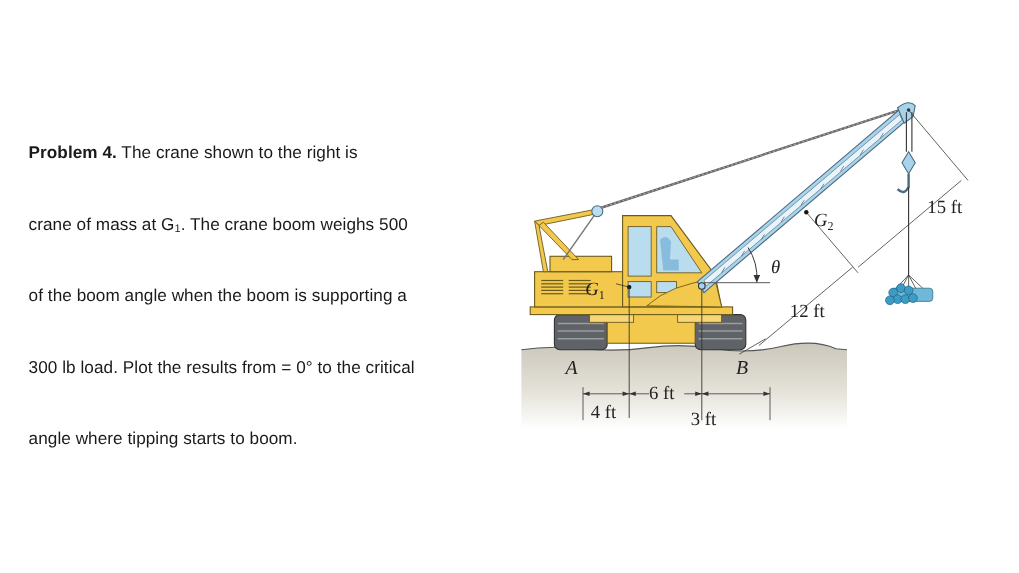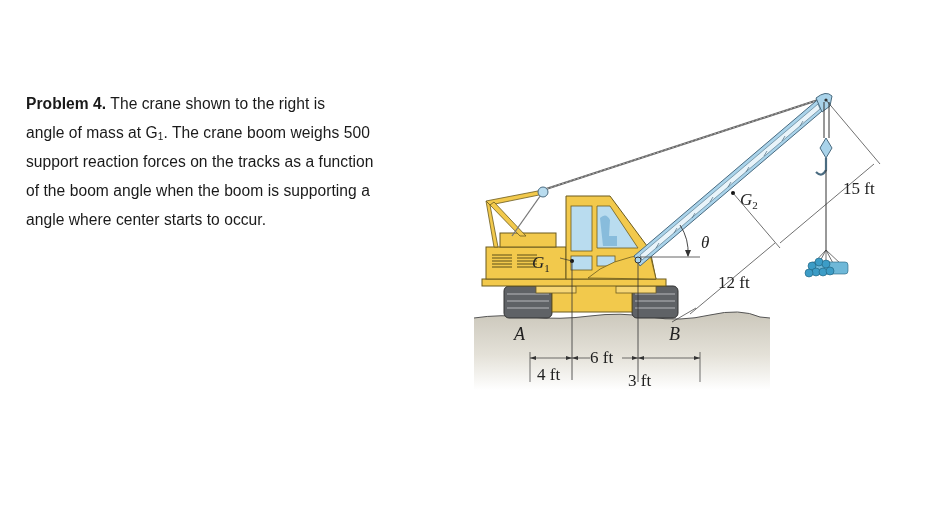--- a/index.html
+++ b/index.html
@@ -20,20 +20,21 @@
     top: 89px;
     width: 440px;
     font-size: 15.6px;
     line-height: 29.1px;
     color: #1a1a1a;
     letter-spacing: 0.05px;
   }
   .problem-text .line {
     display: block;
     white-space: nowrap;
+    margin-top: 36px;
   }
   .problem-text b {
     font-weight: bold;
   }
   .serif-it {
     font-family: "Liberation Serif", "DejaVu Serif", serif;
     font-style: italic;
     font-size: 16.5px;
   }
   sub {
@@ -56,24 +57,24 @@
   .fig-label {
     font-family: "Liberation Serif", "DejaVu Serif", serif;
     fill: #222;
   }
 </style>
 </head>
 <body>
 
 <div class="problem-text">
   <span class="line"><b>Problem 4.</b><span> The crane shown to the right is</span></span>
-  <span class="line"><span>angle of mass at G</span><sub>1</sub><span>.  The crane boom weighs 500</span></span>
-  <span class="line"><span>support reaction forces on the tracks as a function</span></span>
+  <span class="line"><span>crane of mass at G</span><sub>1</sub><span>.  The crane boom weighs 500</span></span>
   <span class="line"><span>of the boom angle when the boom is supporting a</span></span>
-  <span class="line"><span>angle where center starts to occur.</span></span>
+  <span class="line"><span>300 lb load. Plot the results from  = 0° to the critical</span></span>
+  <span class="line"><span>angle where tipping starts to boom.</span></span>
 </div>
 
 <div class="figure">
   <svg viewBox="0 0 440 320" xmlns="http://www.w3.org/2000/svg">
     <defs>
       <linearGradient id="groundGrad" x1="0" y1="0" x2="0" y2="1">
         <stop offset="0" stop-color="#cbc7bb"></stop>
         <stop offset="0.55" stop-color="#e4e1d8"></stop>
         <stop offset="1" stop-color="#ffffff"></stop>
       </linearGradient>

